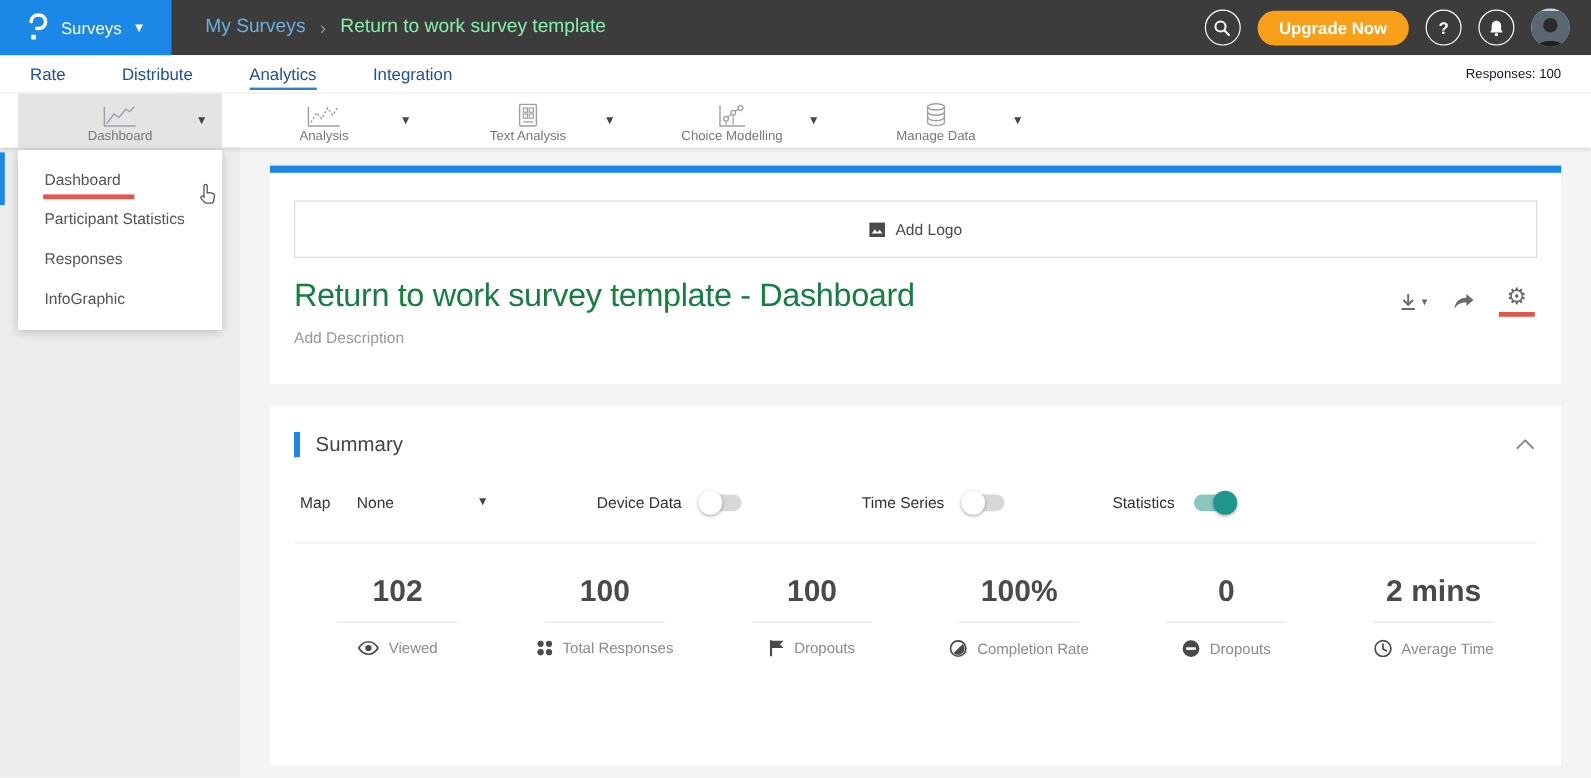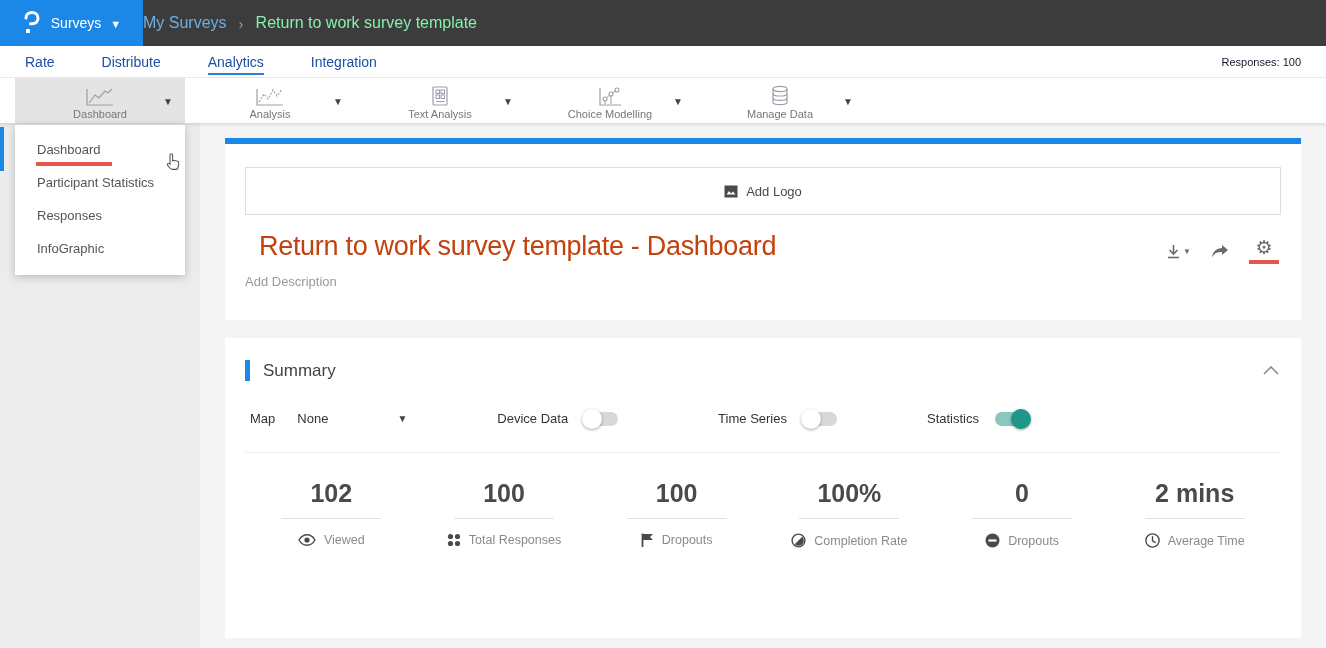--- a/index.html
+++ b/index.html
@@ -5,21 +5,21 @@
   * { margin:0; padding:0; box-sizing:border-box; }
   html,body { width:1326px; height:648px; overflow:hidden; }
   body { font-family:"Liberation Sans","DejaVu Sans",sans-serif; background:#f4f4f4; position:relative; }
 
   
   .topbar { height:46px; background:#3c3c3c; display:flex; align-items:stretch; }
   .logo-box { width:143px; background:#1b87e6; display:flex; align-items:center; justify-content:center; gap:9px; cursor:pointer; }
   .logo-glyph { width:20px; height:26px; }
   .logo-text { color:#fff; font-size:14px; font-weight:500; }
   .logo-caret { color:#fff; font-size:11px; margin-top:2px; }
-  .breadcrumb { flex:1; display:flex; align-items:center; gap:12px; font-size:16px; }
+  .breadcrumb { flex:1; display:flex; align-items:center; padding-left:28px; gap:12px; font-size:16px; }
   .crumb-parent { color:#70aede; cursor:pointer; }
   .crumb-sep { color:#9a9a9a; font-size:15px; }
   .crumb-current { color:#86efac; }
   .topbar-right { display:flex; align-items:center; gap:14px; padding-right:18px; }
   .circle-btn { width:30px; height:30px; border:1.6px solid #fff; border-radius:50%; display:flex; align-items:center; justify-content:center; color:#fff; font-size:14px; font-weight:700; cursor:pointer; background:transparent; }
   .upgrade-btn { background:#f9a01b; color:#fff; border:none; border-radius:15px; height:29px; padding:0 18px; font-size:14px; font-weight:700; cursor:pointer; font-family:inherit; }
   .avatar { width:32px; height:32px; border-radius:50%; background:#cfd4d8; overflow:hidden; cursor:pointer; position:relative; }
   .avatar svg { position:absolute; bottom:-2px; left:0; }
 
   
@@ -45,21 +45,21 @@
   .dd-item { padding:9px 0 9px 22px; font-size:13px; color:#555; cursor:pointer; position:relative; }
   .dd-item .dd-underline { display:none; }
   .dd-item.active .dd-underline { display:block; position:absolute; left:21px; top:29px; width:76px; height:4px; background:#e2574c; }
   .cursor-hand { position:absolute; left:148px; top:26px; z-index:30; }
 
   
   .card { position:absolute; left:225px; width:1076px; background:#fff; }
   .card1 { top:138px; height:182px; border-top:6px solid #1b87e6; }
   .addlogo-box { margin:23px 20px 0; height:48px; border:1px solid #ddd; display:flex; align-items:center; justify-content:center; gap:8px; cursor:pointer; color:#4a4a4a; font-size:13px; }
   .title-row { display:flex; align-items:flex-start; padding:16px 22px 0 20px; }
-  .page-title { color:#c2410c; font-size:27px; font-weight:500; cursor:text; letter-spacing:-0.3px;margin-left:14px; }
+  .page-title { color:#15803d; font-size:27px; font-weight:500; cursor:text; letter-spacing:-0.3px; }
   .title-actions { margin-left:auto; display:flex; align-items:center; gap:20px; padding-top:8px; }
   .action-icon { cursor:pointer; display:flex; align-items:center; color:#6a6a6a; }
   .dl-caret { font-size:8px; color:#6a6a6a; margin-left:2px; }
   .gear-wrap { display:flex; flex-direction:column; align-items:center; }
   .gear-glyph { font-size:19px; color:#6a6a6a; line-height:18px; }
   .gear-underline { width:30px; height:4px; background:#e2574c; margin-top:3px; }
   .add-desc { padding:10px 20px 0; color:#999; font-size:13px; font-weight:500; cursor:text; }
 
   .card2 { top:338px; height:300px; }
   .summary-head { display:flex; align-items:center; padding:22px 22px 0 20px; }
@@ -100,20 +100,45 @@
       <rect x="4" y="19" width="4" height="4" rx="0.5" fill="#fff"></rect>
     </svg>
     <span class="logo-text">Surveys</span>
     <span class="logo-caret">▼</span>
   </div>
   <div class="breadcrumb">
     <span class="crumb-parent">My Surveys</span>
     <span class="crumb-sep">›</span>
     <span class="crumb-current">Return to work survey template</span>
   </div>
+  <div class="topbar-right">
+    <div class="circle-btn">
+      <svg width="15" height="15" viewBox="0 0 16 16">
+          <circle cx="6.5" cy="6.5" r="4.5" stroke="#fff" stroke-width="1.8" fill="none"></circle>
+          <line x1="10" y1="10" x2="14" y2="14" stroke="#fff" stroke-width="1.8" stroke-linecap="round"></line>
+        </svg>
+    </div>
+    <button class="upgrade-btn">Upgrade Now</button>
+    <div class="circle-btn">
+      <span>?</span>
+    </div>
+    <div class="circle-btn">
+      <svg width="14" height="15" viewBox="0 0 16 17">
+          <path d="M8 1.5 C5 1.5 3.5 3.8 3.5 6.5 L3.5 10 L2 12.5 L14 12.5 L12.5 10 L12.5 6.5 C12.5 3.8 11 1.5 8 1.5 Z" fill="#fff"></path>
+          <circle cx="8" cy="14.6" r="1.6" fill="#fff"></circle>
+        </svg>
+    </div>
+    <div class="avatar">
+      <svg width="32" height="32" viewBox="0 0 32 32">
+          <rect width="32" height="32" fill="#5b6770"></rect>
+          <circle cx="16" cy="12" r="6" fill="#2b2b2b"></circle>
+          <path d="M4 32 C4 23 28 23 28 32 Z" fill="#1f1f1f"></path>
+        </svg>
+    </div>
+  </div>
 </div>
 
 <div class="navbar">
   <span class="nav-item">Rate</span>
   <span class="nav-item">Distribute</span>
   <span class="nav-item active">Analytics</span>
   <span class="nav-item">Integration</span>
   <span class="nav-right">Responses: 100</span>
 </div>
 

